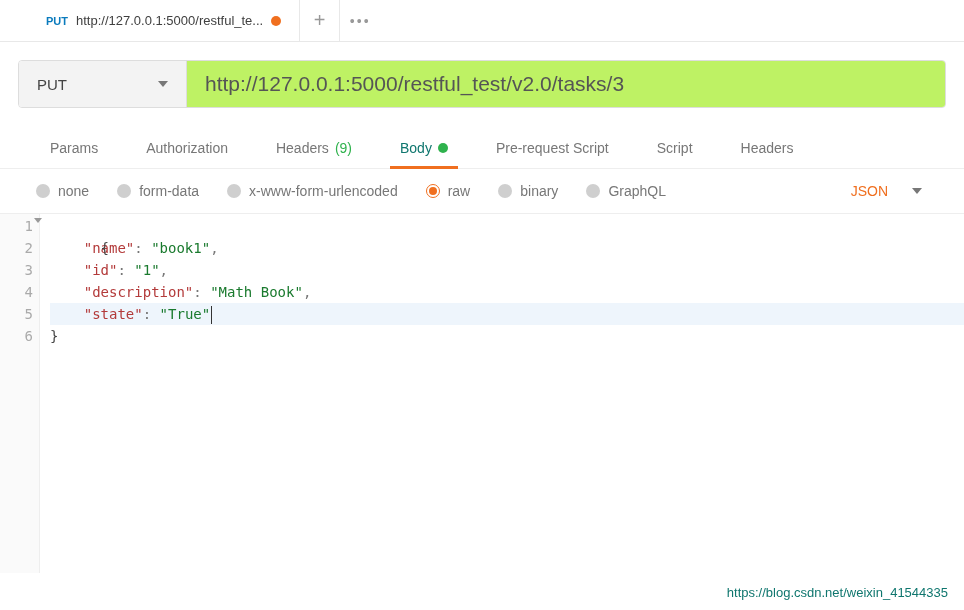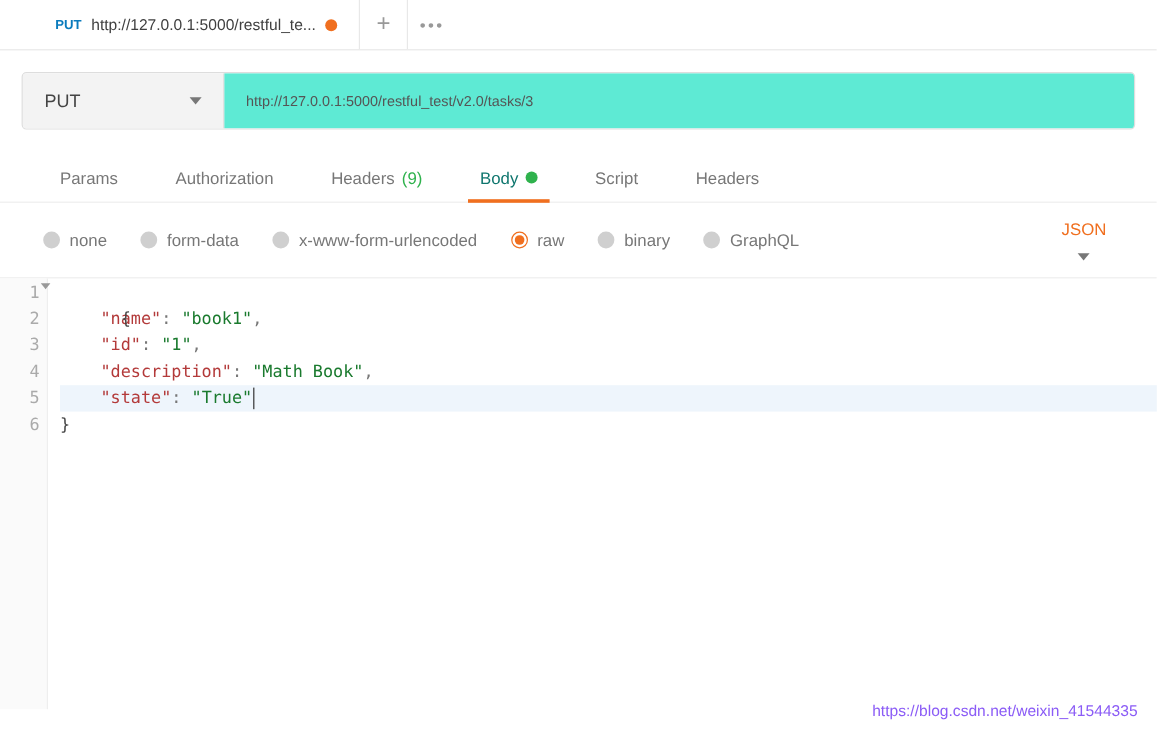--- a/index.html
+++ b/index.html
@@ -95,23 +95,23 @@
       height: 0;
       border-left: 5px solid transparent;
       border-right: 5px solid transparent;
       border-top: 6px solid #777;
     }
     .url-input {
       flex: 1;
       border: none;
       outline: none;
       padding: 0 18px;
-      font-size: 12px;
+      font-size: 21px;
       color: #555;
-      background: #5eead4;
+      background: #bef264;
     }
     
     
     .request-tabs {
       display: flex;
       padding: 8px 0 0 0;
       border-bottom: 1px solid #eee;
       gap: 0;
     }
     .req-tab {
@@ -182,26 +182,25 @@
       left: 2px;
       width: 8px;
       height: 8px;
       border-radius: 50%;
       background: #f06f1f;
     }
     .format-select {
       margin-left: auto;
       display: flex;
       align-items: center;
-      gap: 12px;
+      gap: 24px;
       color: #f06f1f;
       font-size: 14px;
       cursor: pointer;
       padding-right: 6px;
-      flex-direction: column;
     }
     .format-select .chev {
       width: 0;
       height: 0;
       border-left: 5px solid transparent;
       border-right: 5px solid transparent;
       border-top: 6px solid #777;
     }
     
     
@@ -260,21 +259,21 @@
       background: #333;
       vertical-align: middle;
       margin-left: 1px;
     }
     
     
     .watermark {
       position: absolute;
       bottom: 10px;
       right: 16px;
-      color: #8b5cf6;
+      color: #0f766e;
       font-size: 13px;
     }
   </style>
 </head>
 <body>
 
 <div class="tab-bar">
   <div class="tab">
     <span class="tab-method">PUT</span>
     <span class="tab-title">http://127.0.0.1:5000/restful_te...</span>
@@ -302,20 +301,23 @@
       <span>Authorization</span>
     </div>
   <div class="req-tab">
     <span>Headers</span>
     <span class="headers-count">(9)</span>
   </div>
   <div class="req-tab active">
     <span>Body</span>
     <span class="body-dot"></span>
   </div>
+  <div class="req-tab">
+      <span>Pre-request Script</span>
+    </div>
   <div class="req-tab">
       <span>Script</span>
     </div>
   <div class="req-tab">
       <span>Headers</span>
     </div>
 </div>
 
 <div class="body-type-row">
   <div class="radio-opt">

